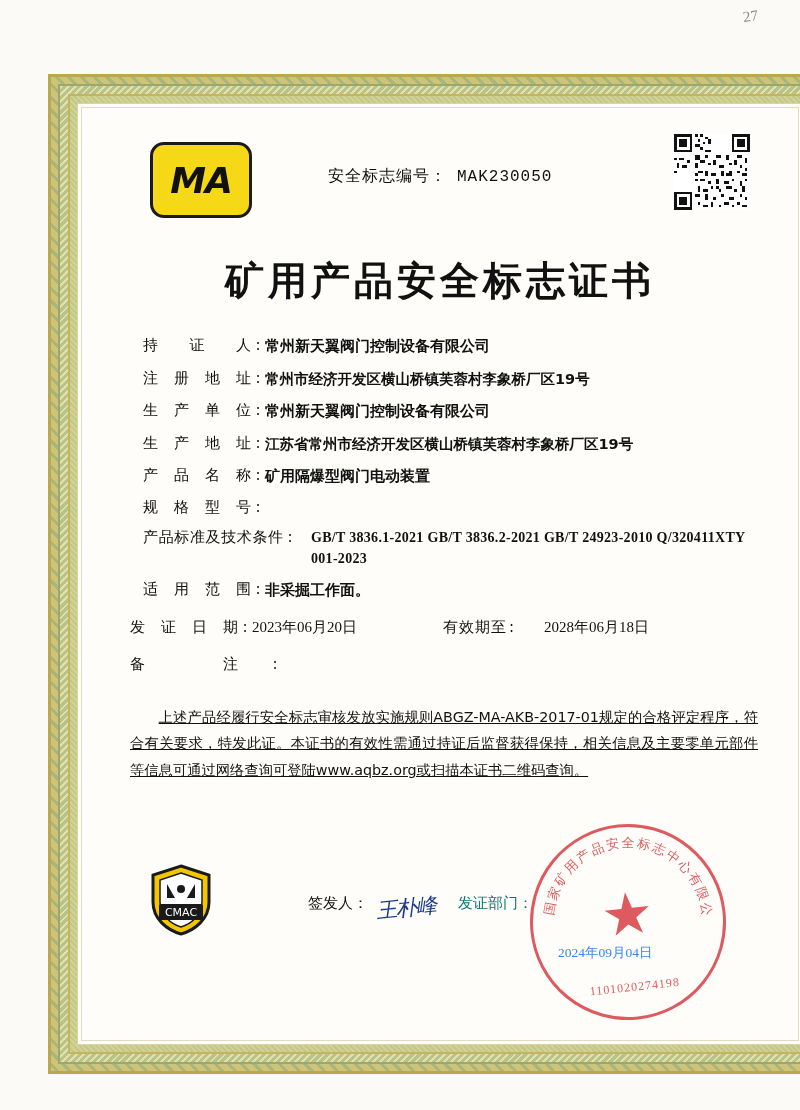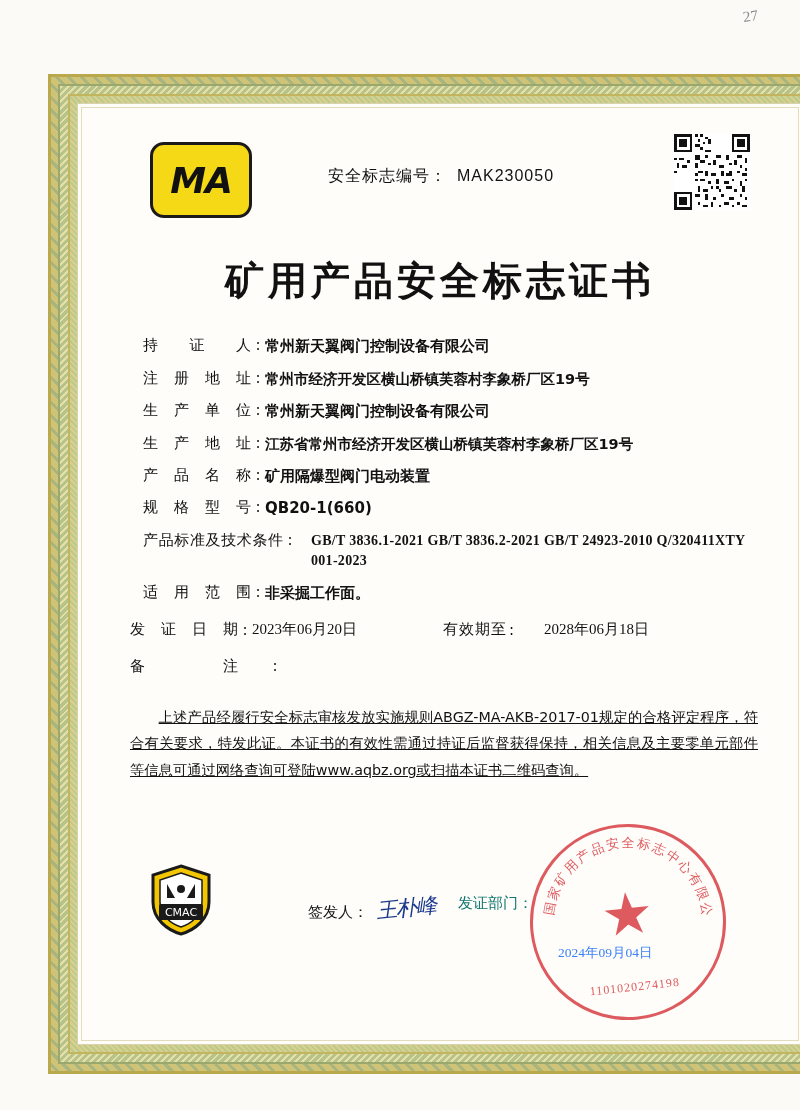--- a/index.html
+++ b/index.html
@@ -84,21 +84,21 @@
     width:76px;height:76px;
     background:#fff;
   }
 
   .cert-no{
     position:absolute;left:250px;top:62px;
     font-size:16px;color:#111;
     font-family:"Liberation Serif",serif;
     letter-spacing:1px;
   }
-  .cert-no .val{font-family:Liberation Sans, sans-serif;margin-left:10px;margin-top:12px;}
+  .cert-no .val{font-family:Liberation Mono, monospace;margin-left:10px;margin-top:12px;}
 
   .title{
     position:absolute;left:0;right:0;top:150px;
     text-align:center;
     font-size:39px;
     font-weight:bold;
     letter-spacing:4px;
     color:#111;
     font-family:"DejaVu Sans",sans-serif;
   }
@@ -165,21 +165,21 @@
 
   
   .shield{
     position:absolute;left:72px;top:760px;
     width:62px;height:72px;
   }
 
   .sign-line{
     position:absolute;left:230px;top:790px;
     font-size:15px;color:#111;
-    display:flex;align-items:flex-end;
+    display:flex;align-items:flex-start;
   }
   .sig{
     margin-left:8px;
     font-family:"Liberation Serif",serif;
     font-style:italic;
     font-size:21px;
     color:#1b3a8c;
     transform:rotate(-6deg);
     letter-spacing:-1px;
   }
@@ -362,21 +362,20 @@
 
       <div class="row">
         <div class="label">产品名称</div>
         <div class="colon">:</div>
         <div class="value">矿用隔爆型阀门电动装置</div>
       </div>
 
       <div class="row">
         <div class="label">规格型号</div>
         <div class="colon">:</div>
-        <div class="value">QB20-1(660)</div>
       </div>
 
       <div class="row">
         <div class="label" style="flex:0 0 140px;width:140px;">产品标准及技术条件</div>
         <div class="colon">:</div>
         <div class="value std">GB/T 3836.1-2021 GB/T 3836.2-2021 GB/T 24923-2010 Q/320411XTY 001-2023</div>
       </div>
 
       <div class="row">
         <div class="label">适用范围</div>

